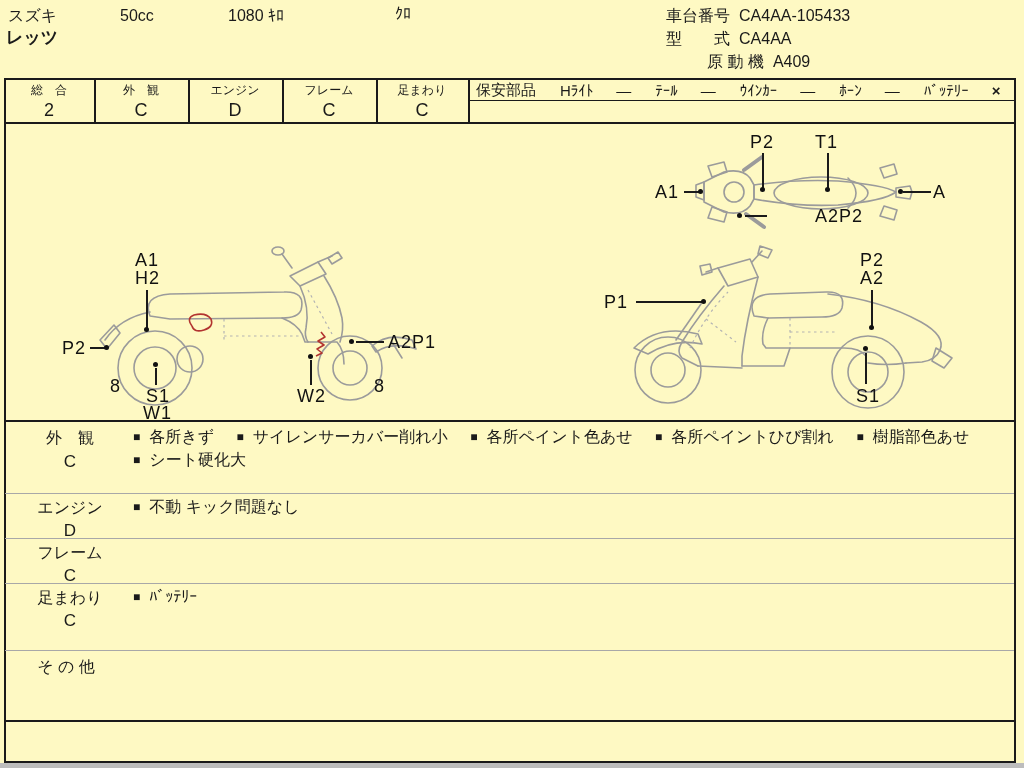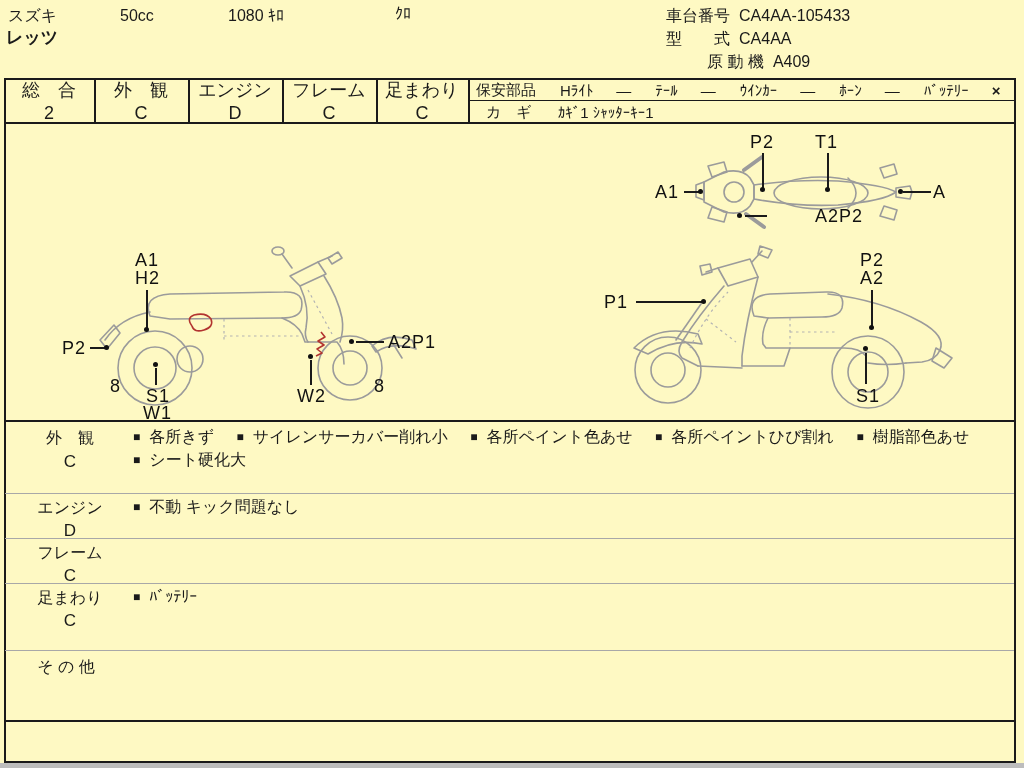--- a/index.html
+++ b/index.html
@@ -10,21 +10,21 @@
   .abs{position:absolute;}
   .t16{font-size:16px;line-height:20px;}
   .bold{font-weight:bold;}
   
   .hline{position:absolute;background:#1a1a1a;}
   .sep{position:absolute;background:#a8a8a8;height:1px;}
   .vline{position:absolute;background:#1a1a1a;width:2px;}
   
   .gcell{position:absolute;top:80px;height:42px;display:flex;flex-direction:column;
          align-items:center;justify-content:center;gap:1px;}
-  .gcell .lab{font-size:18px;}
+  .gcell .lab{font-size:12px;}
   .gcell .val{font-size:18px;}
   
   #safety-row{position:absolute;left:476px;top:80px;width:536px;height:20px;
               display:flex;align-items:center;font-size:15px;gap:24px;white-space:nowrap;}
   .sitem{display:inline-flex;gap:23px;}
   .sx{font-weight:bold;}
   #key-row{position:absolute;left:486px;top:103px;width:520px;height:18px;
            display:flex;align-items:center;font-size:15px;gap:26px;white-space:nowrap;}
   
   .dlabel{position:absolute;font-size:18px;line-height:18px;letter-spacing:1px;color:#111;}
@@ -123,24 +123,20 @@
     <span class="sitem">
       <span>ﾎｰﾝ</span>
       <span>—</span>
     </span>
     <span class="sitem">
       <span>ﾊﾞｯﾃﾘｰ</span>
       <span class="sx">×</span>
     </span>
   </div>
 
-  <div id="key-row">
-    <span>カ　ギ</span>
-    <span>ｶｷﾞ1 ｼｬｯﾀｰｷｰ1</span>
-  </div>
 
   <svg style="left:688px;top:152px;" width="250" height="88" viewBox="0 0 250 88">
     <path class="art" d="M8,33 L16,30 L16,48 L8,45 Z"></path>
     <path class="art" d="M16,30 L36,20 Q54,16 62,26 L66,33 L66,47 L62,54 Q54,64 36,60 L16,50 Z"></path>
     <circle class="art" cx="46" cy="40" r="10"></circle>
     <path class="art" d="M20,14 L36,10 L39,20 L24,25 Z"></path>
     <path class="art" d="M20,66 L36,70 L39,60 L24,55 Z"></path>
     <path class="art" style="stroke-width:4" d="M56,18 L74,5"></path>
     <path class="art" style="stroke-width:4" d="M58,62 L76,75"></path>
     <path class="art" d="M66,33 Q110,27 150,29 Q196,33 208,40 Q196,49 150,53 Q110,55 66,47 Z"></path>

